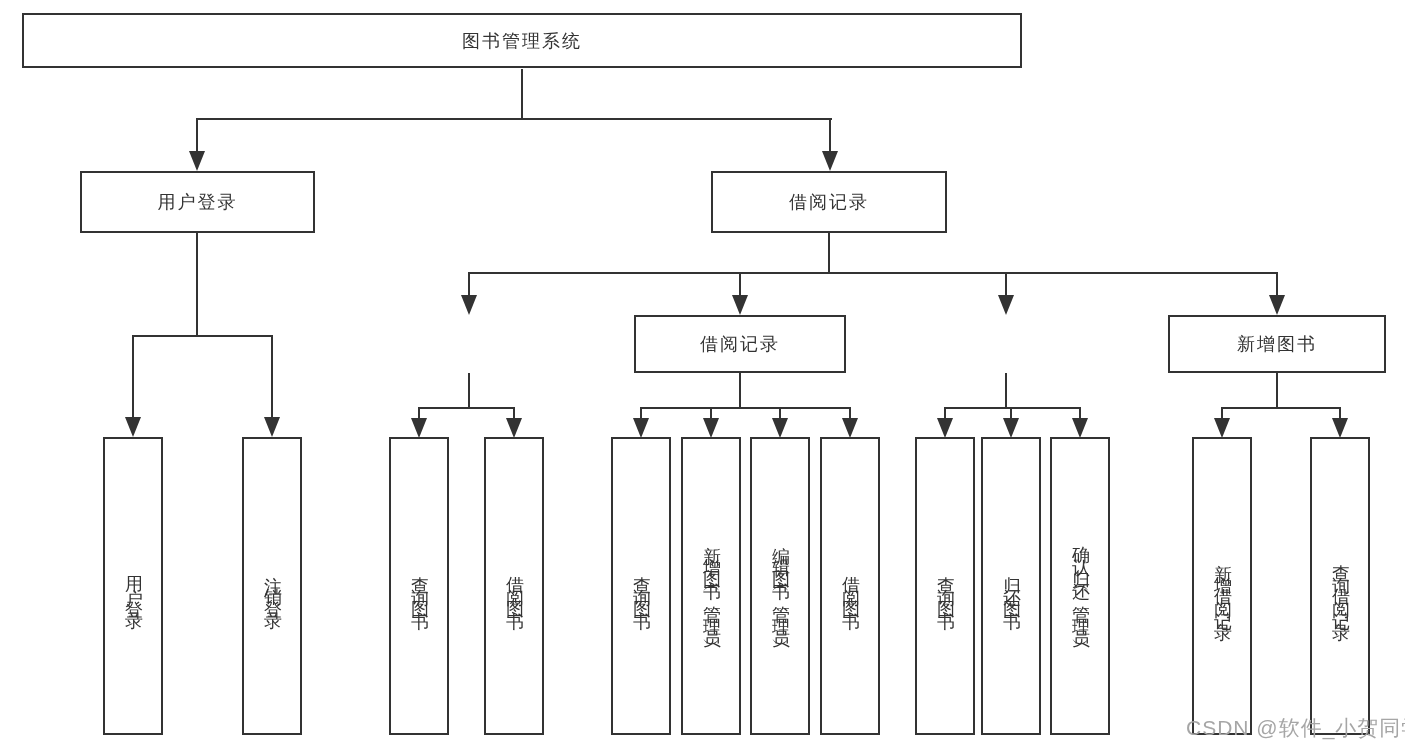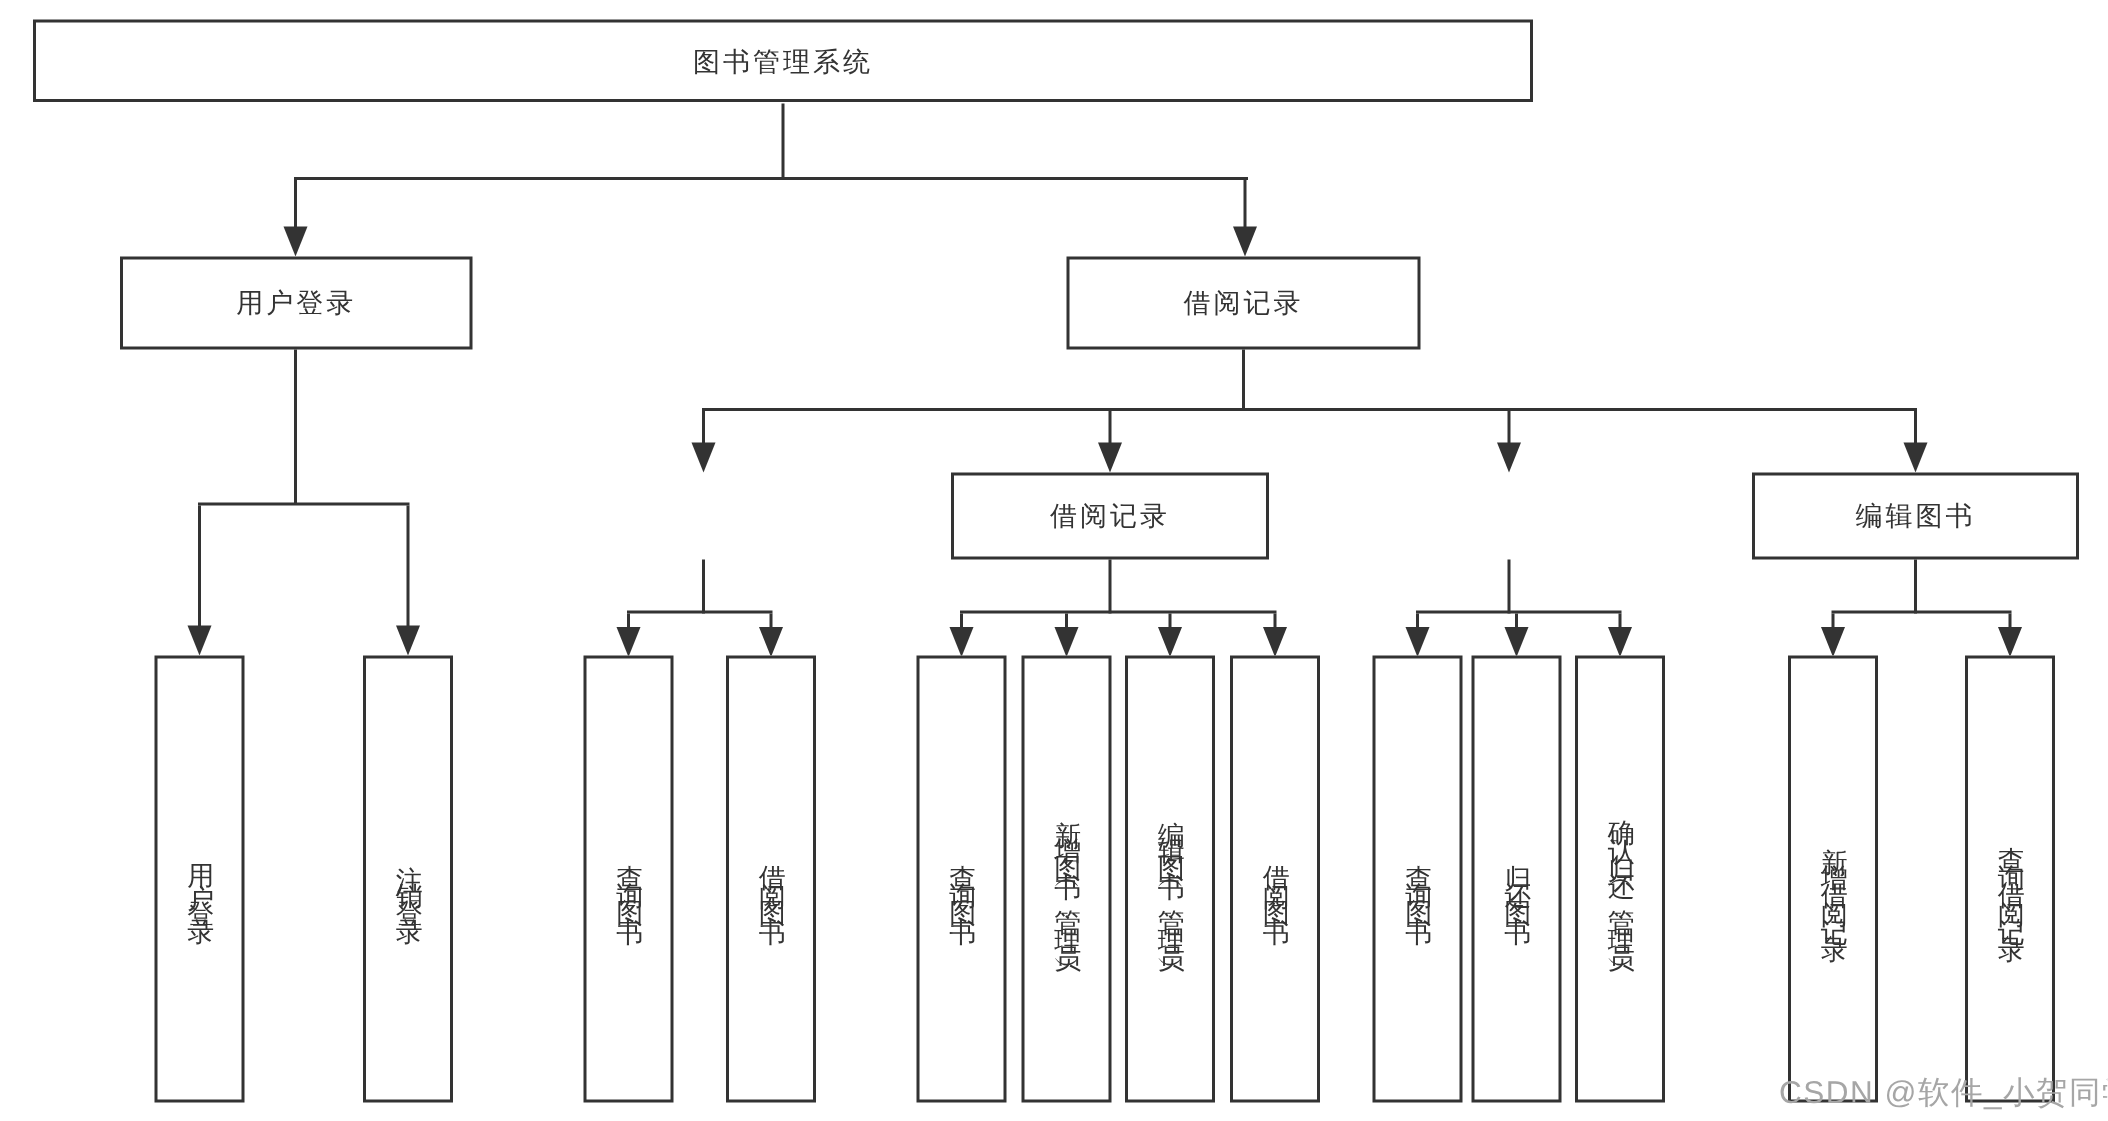--- a/index.html
+++ b/index.html
@@ -98,21 +98,21 @@
   <div class="arrow" style="left:732px; top:295px;"></div>
   <div class="vline" style="left:1005px; top:274px; height:23px;"></div>
   <div class="arrow" style="left:998px; top:295px;"></div>
   <div class="vline" style="left:1276px; top:274px; height:23px;"></div>
   <div class="arrow" style="left:1269px; top:295px;"></div>
 
   <div class="box" style="left:634px; top:315px; width:212px; height:58px;">
     <span>借阅记录</span>
   </div>
   <div class="box" style="left:1168px; top:315px; width:218px; height:58px;">
-    <span>编辑图书</span>
+    <span>新增图书</span>
   </div>
 
   <div class="vline" style="left:468px; top:373px; height:36px;"></div>
   <div class="vline" style="left:739px; top:373px; height:36px;"></div>
   <div class="vline" style="left:1005px; top:373px; height:36px;"></div>
   <div class="vline" style="left:1276px; top:373px; height:36px;"></div>
 
   <div class="hline" style="left:418px; top:407px; width:97px;"></div>
   <div class="hline" style="left:640px; top:407px; width:211px;"></div>
   <div class="hline" style="left:944px; top:407px; width:137px;"></div>

